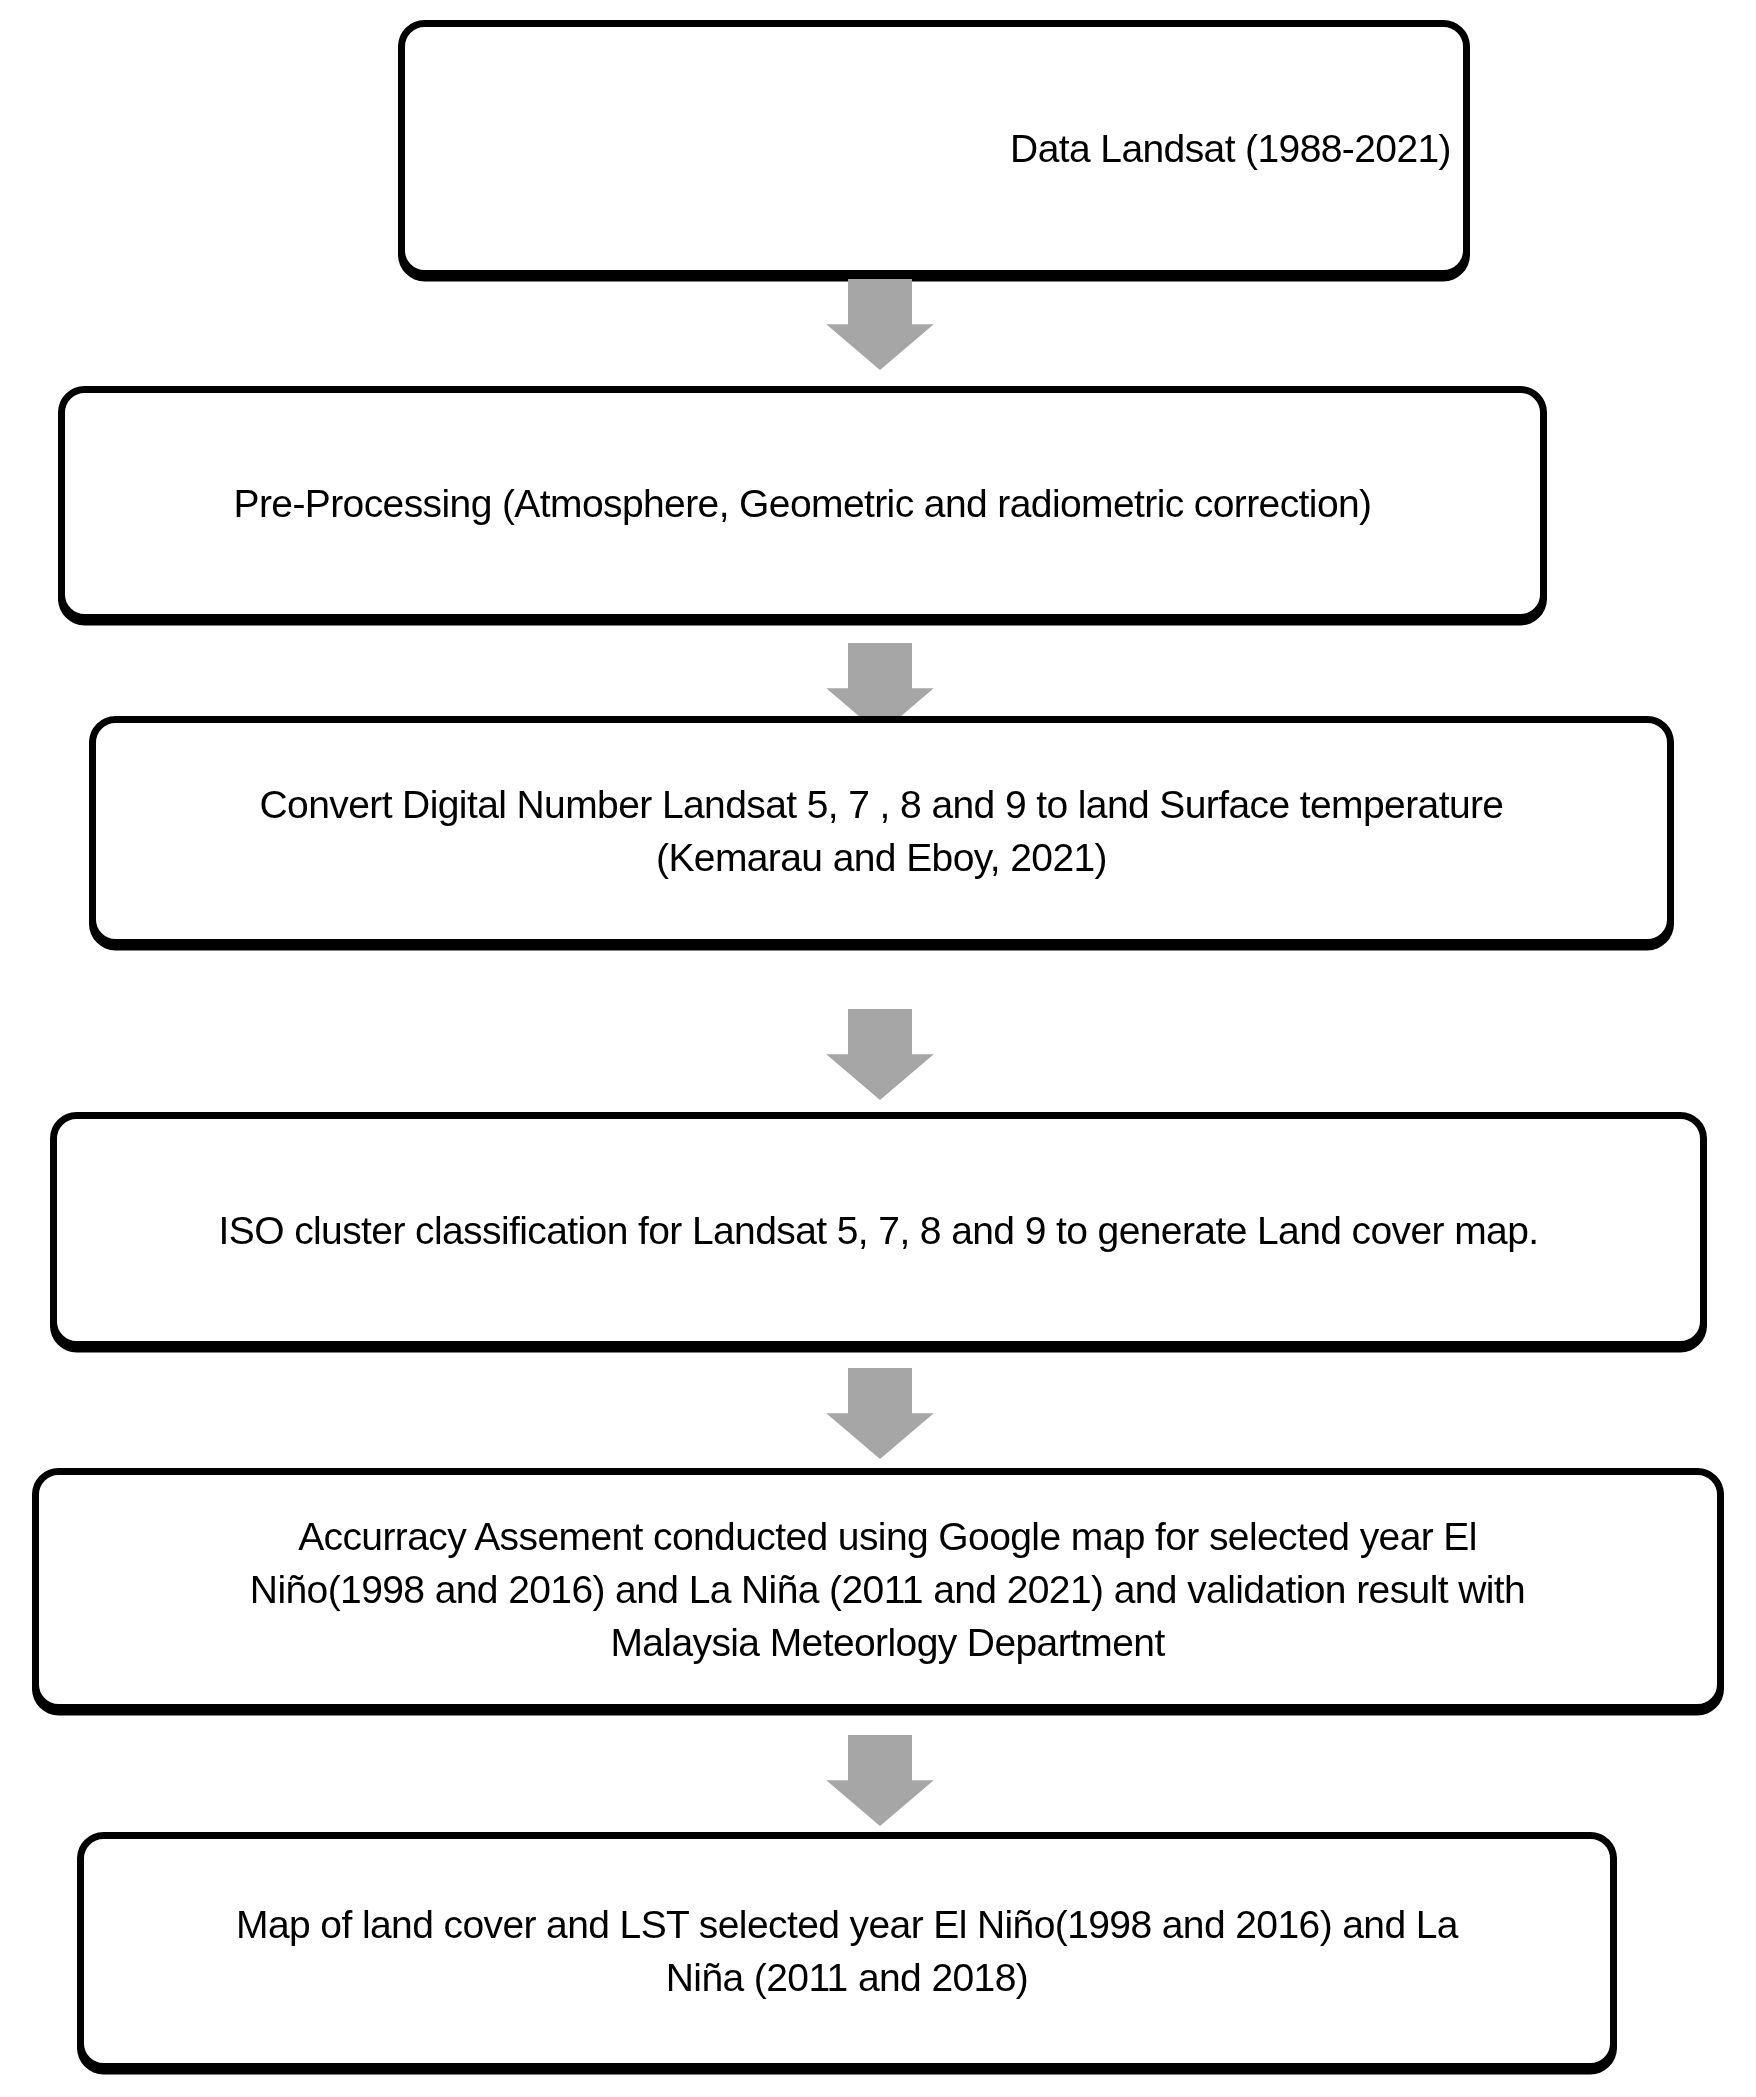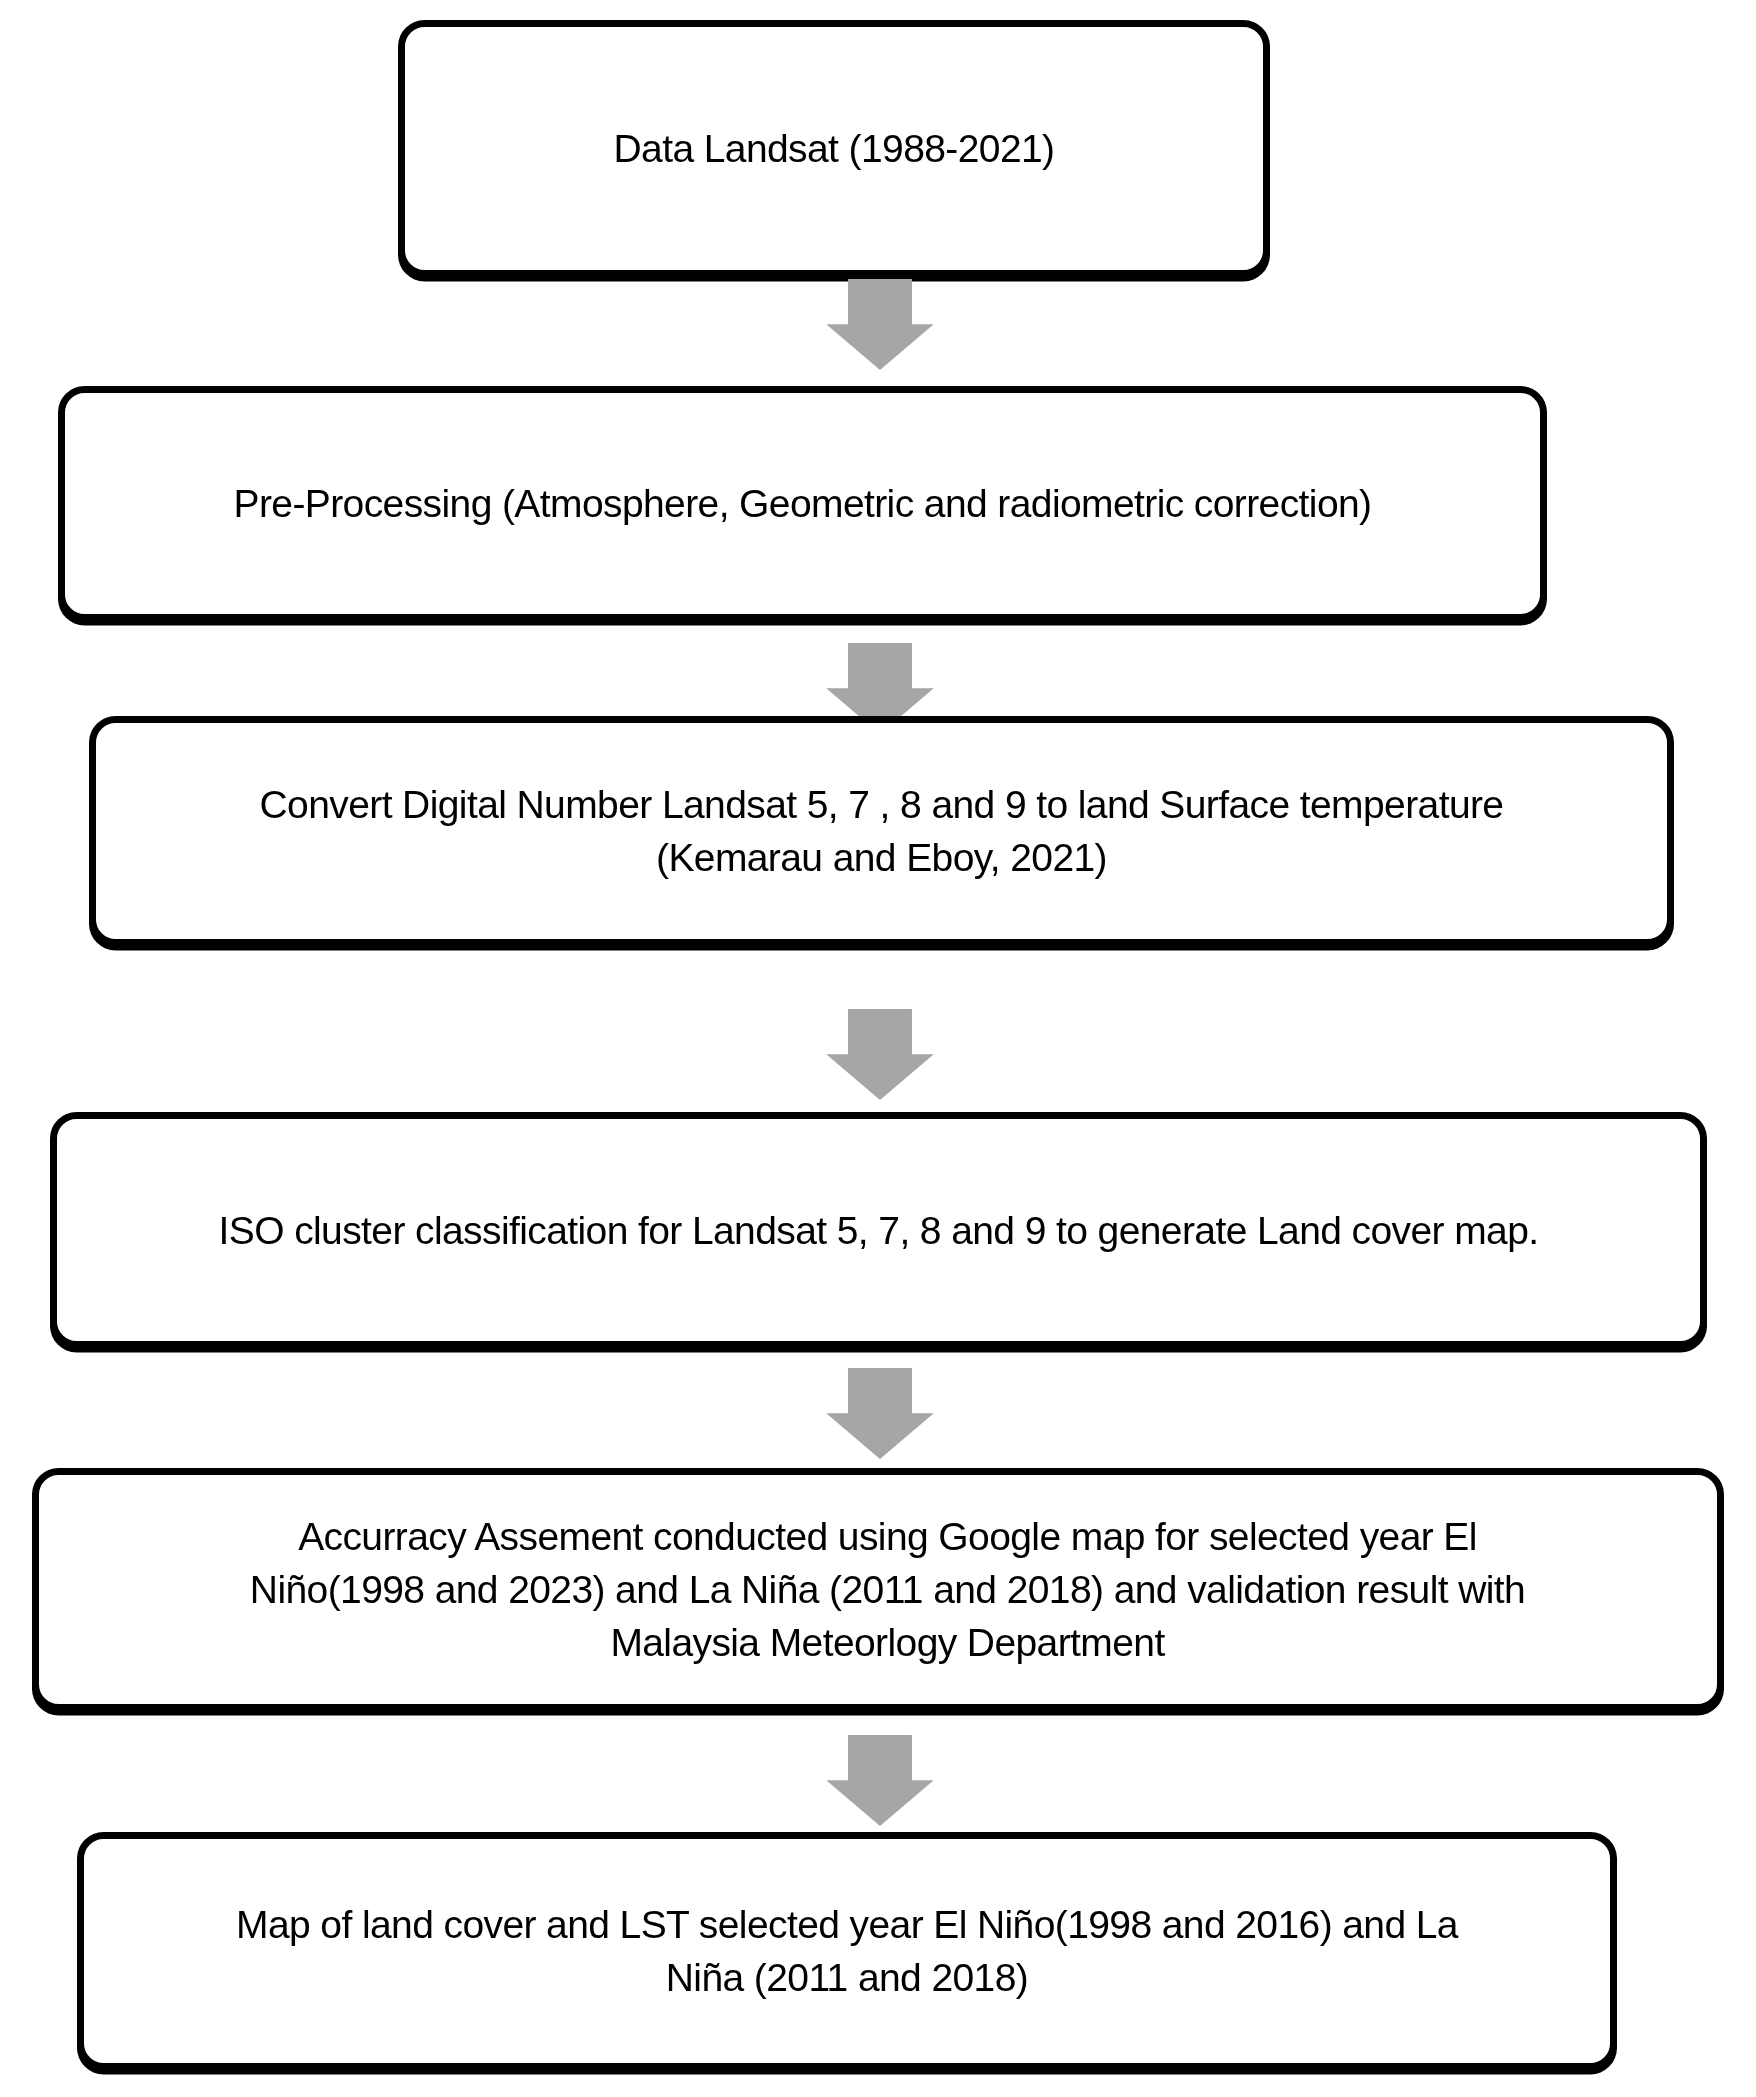--- a/index.html
+++ b/index.html
@@ -28,21 +28,21 @@
     align-items: center;
     text-align: center;
     font-size: 39px;
     line-height: 53px;
     letter-spacing: -0.6px;
     padding: 0 12px;
   }
   .flow-box .line {
     white-space: nowrap;
   }
-  .box-1 { left: 398px;  top: 20px;   width: 872px; height: 257px; }
+  .box-1 { left: 398px;  top: 20px;   width: 1072px; height: 257px; align-items: flex-end; }
   .box-2 { left: 58px;  top: 386px;  width: 1489px; height: 235px; }
   .box-3 { left: 89px;  top: 716px; width: 1585px; height: 230px; }
   .box-4 { left: 50px;   top: 1112px; width: 1657px; height: 236px; }
   .box-5 { left: 32px;   top: 1468px; width: 1692px; height: 243px; padding-left: 31px; }
   .box-6 { left: 77px;  top: 1832px; width: 1540px; height: 238px; }
 
   .down-arrow {
     position: absolute;
     left: 826px;
     width: 108px;
@@ -87,21 +87,21 @@
   <div class="flow-box box-4">
     <div class="line">ISO cluster classification for Landsat 5, 7, 8 and 9 to generate Land cover map.</div>
   </div>
 
   <svg class="down-arrow arrow-4" viewBox="0 0 195 165" xmlns="http://www.w3.org/2000/svg">
     <polygon points="39.5,0 155.5,0 155.5,82 195,82 97.5,165 0,82 39.5,82" fill="#a6a6a6"></polygon>
   </svg>
 
   <div class="flow-box box-5">
     <div class="line">Accurracy Assement conducted using Google map for selected year El</div>
-    <div class="line">Niño(1998 and 2023) and La Niña (2011 and 2018) and validation result with</div>
+    <div class="line">Niño(1998 and 2016) and La Niña (2011 and 2021) and validation result with</div>
     <div class="line">Malaysia Meteorlogy Department</div>
   </div>
 
   <svg class="down-arrow arrow-5" viewBox="0 0 195 165" xmlns="http://www.w3.org/2000/svg">
     <polygon points="39.5,0 155.5,0 155.5,82 195,82 97.5,165 0,82 39.5,82" fill="#a6a6a6"></polygon>
   </svg>
 
   <div class="flow-box box-6">
     <div class="line">Map of land cover and LST selected year El Niño(1998 and 2016) and La</div>
     <div class="line">Niña (2011 and 2018)</div>

